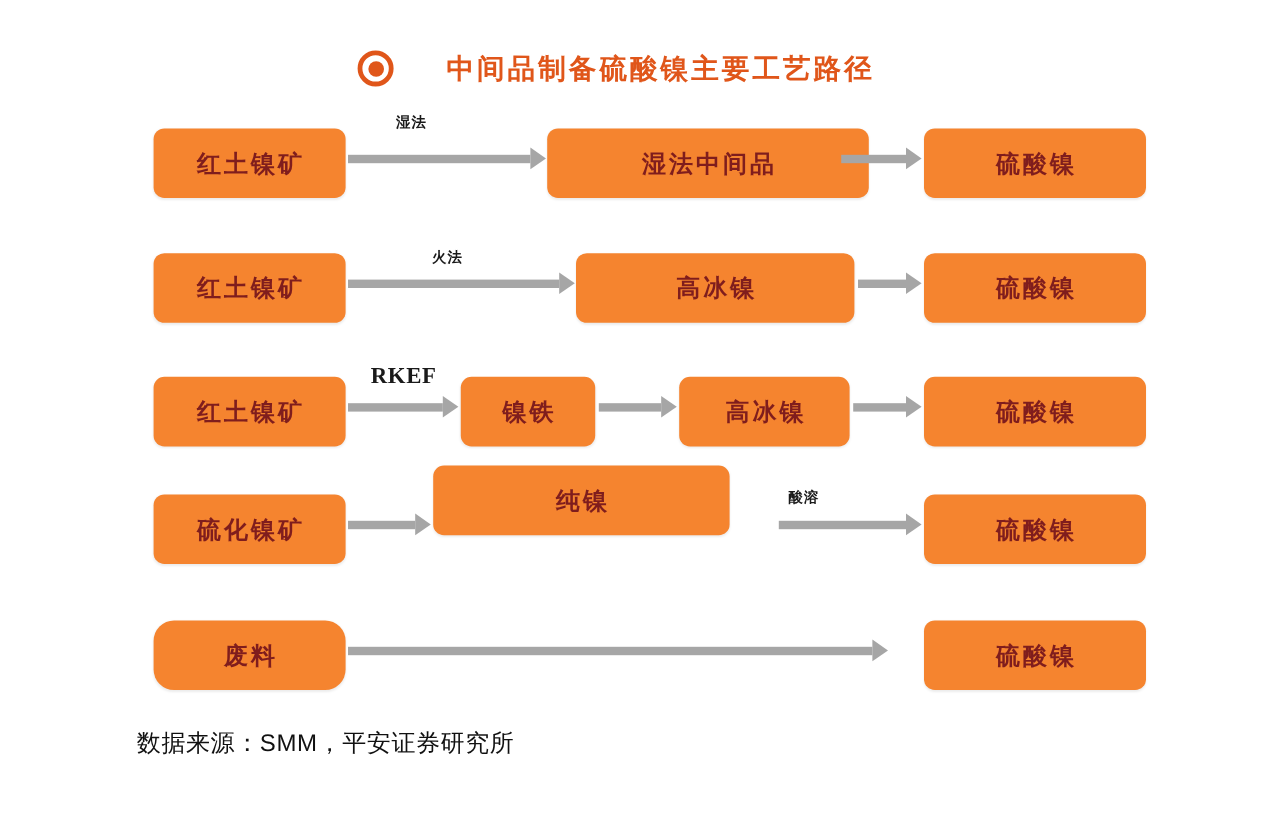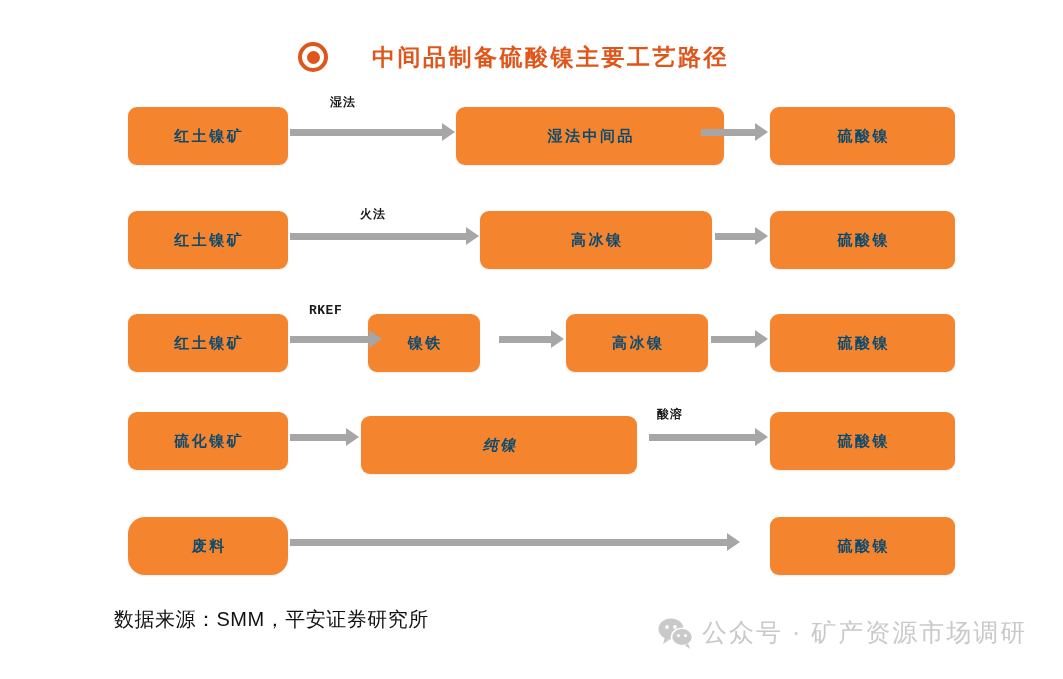--- a/index.html
+++ b/index.html
@@ -57,25 +57,25 @@
     letter-spacing: 2.5px;
     white-space: nowrap;
     font-family: "DejaVu Serif", "Liberation Serif", serif;
   }
 
   
   .node {
     position: absolute;
     background: #F5842F;
     border-radius: 9px;
-    color: #0c4a6e;
+    color: #7f1d1d;
     display: flex;
     align-items: center;
     justify-content: center;
-    font-size: 15px;
+    font-size: 20px;
     font-weight: 700;
     letter-spacing: 2.5px;
     text-indent: 2.5px;
     white-space: nowrap;
     font-family: "DejaVu Serif", "Liberation Serif", serif;
     box-shadow: 0 1px 2px rgba(0,0,0,0.08);
   }
 
   
   .arrow {
@@ -101,22 +101,22 @@
   .edge-label {
     position: absolute;
     color: #1a1a1a;
     font-size: 12px;
     font-weight: 700;
     letter-spacing: 1px;
     white-space: nowrap;
     font-family: "DejaVu Serif", "Liberation Serif", serif;
   }
   .edge-label.latin {
-    font-family: Liberation Mono, monospace;
-    font-size: 13px;
+    font-family: Liberation Serif, serif;
+    font-size: 19px;
     letter-spacing: 0.5px;
   }
 
   
   .source {
     position: absolute;
     left: 86px;
     top: 606px;
     font-size: 20px;
     color: #111111;
@@ -177,65 +177,52 @@
       <div class="arrow" style="left: 262px; top: 232.5px; width: 189px;">
         <div class="shaft"></div>
         <div class="head"></div>
       </div>
       <div class="arrow" style="left: 687px; top: 232.5px; width: 53px;">
         <div class="shaft"></div>
         <div class="head"></div>
       </div>
       <div class="edge-label" style="left: 332px; top: 206px;">火法</div>
       <div class="node" style="left: 100px; top: 314px; width: 160px; height: 58px;">红土镍矿</div>
-      <div class="node" style="left: 340px; top: 314px; width: 112px; height: 58px;">镍铁</div>
+      <div class="node" style="left: 356px; top: 314px; width: 112px; height: 58px;">镍铁</div>
       <div class="node" style="left: 538px; top: 314px; width: 142px; height: 58px;">高冰镍</div>
       <div class="node" style="left: 742px; top: 314px; width: 185px; height: 58px;">硫酸镍</div>
       <div class="arrow" style="left: 262px; top: 335.5px; width: 92px;">
         <div class="shaft"></div>
         <div class="head"></div>
       </div>
       <div class="arrow" style="left: 471px; top: 335.5px; width: 65px;">
         <div class="shaft"></div>
         <div class="head"></div>
       </div>
       <div class="arrow" style="left: 683px; top: 335.5px; width: 57px;">
         <div class="shaft"></div>
         <div class="head"></div>
       </div>
       <div class="edge-label latin" style="left: 281px; top: 303px;">RKEF</div>
       <div class="node" style="left: 100px; top: 412px; width: 160px; height: 58px;">硫化镍矿</div>
-      <div class="node" style="left: 333px; top: 416px; width: 276px; height: 58px; font-style: italic;">纯镍</div>
+      <div class="node" style="left: 333px; top: 388px; width: 247px; height: 58px;">纯镍</div>
       <div class="node" style="left: 742px; top: 412px; width: 185px; height: 58px;">硫酸镍</div>
       <div class="arrow" style="left: 262px; top: 433.5px; width: 69px;">
         <div class="shaft"></div>
         <div class="head"></div>
       </div>
       <div class="arrow" style="left: 621px; top: 433.5px; width: 119px;">
         <div class="shaft"></div>
         <div class="head"></div>
       </div>
       <div class="edge-label" style="left: 629px; top: 406px;">酸溶</div>
       <div class="node" style="left: 100px; top: 517px; width: 160px; height: 58px; border-radius: 17px;">废料</div>
       <div class="node" style="left: 742px; top: 517px; width: 185px; height: 58px;">硫酸镍</div>
       <div class="arrow" style="left: 262px; top: 538.5px; width: 450px;">
         <div class="shaft"></div>
         <div class="head"></div>
       </div>
     </div>
 
   <div class="source">数据来源：SMM，平安证券研究所</div>
 
-  <div class="watermark">
-    <svg class="wechat-icon" viewBox="0 0 36 32">
-      <ellipse cx="13" cy="12" rx="12.5" ry="10.5" fill="#C9C9C9"></ellipse>
-      <polygon points="7,20 5,27 11,23" fill="#C9C9C9"></polygon>
-      <circle cx="9" cy="10" r="1.9" fill="#ffffff"></circle>
-      <circle cx="17" cy="10" r="1.9" fill="#ffffff"></circle>
-      <ellipse cx="24" cy="20" rx="10.5" ry="8.8" fill="#C9C9C9" stroke="#ffffff" stroke-width="1.6"></ellipse>
-      <polygon points="30,26 32,32 27,28.5" fill="#C9C9C9"></polygon>
-      <circle cx="20.5" cy="18.5" r="1.6" fill="#ffffff"></circle>
-      <circle cx="27.5" cy="18.5" r="1.6" fill="#ffffff"></circle>
-    </svg>
-    <span class="watermark-text">公众号 · 矿产资源市场调研</span>
-  </div>
 
 </div>
 
 </body></html>

